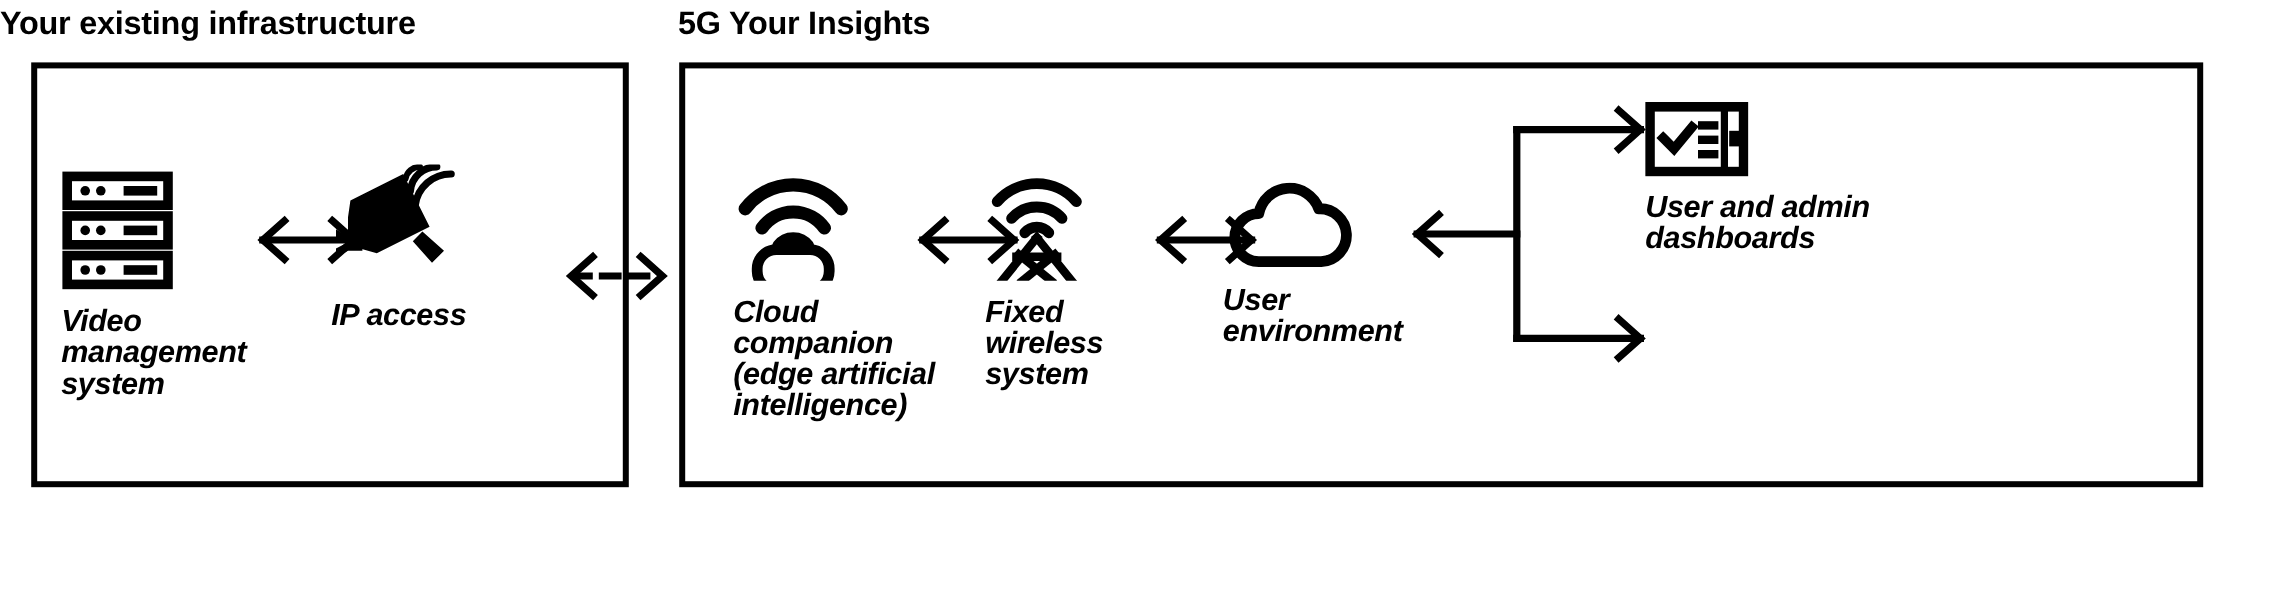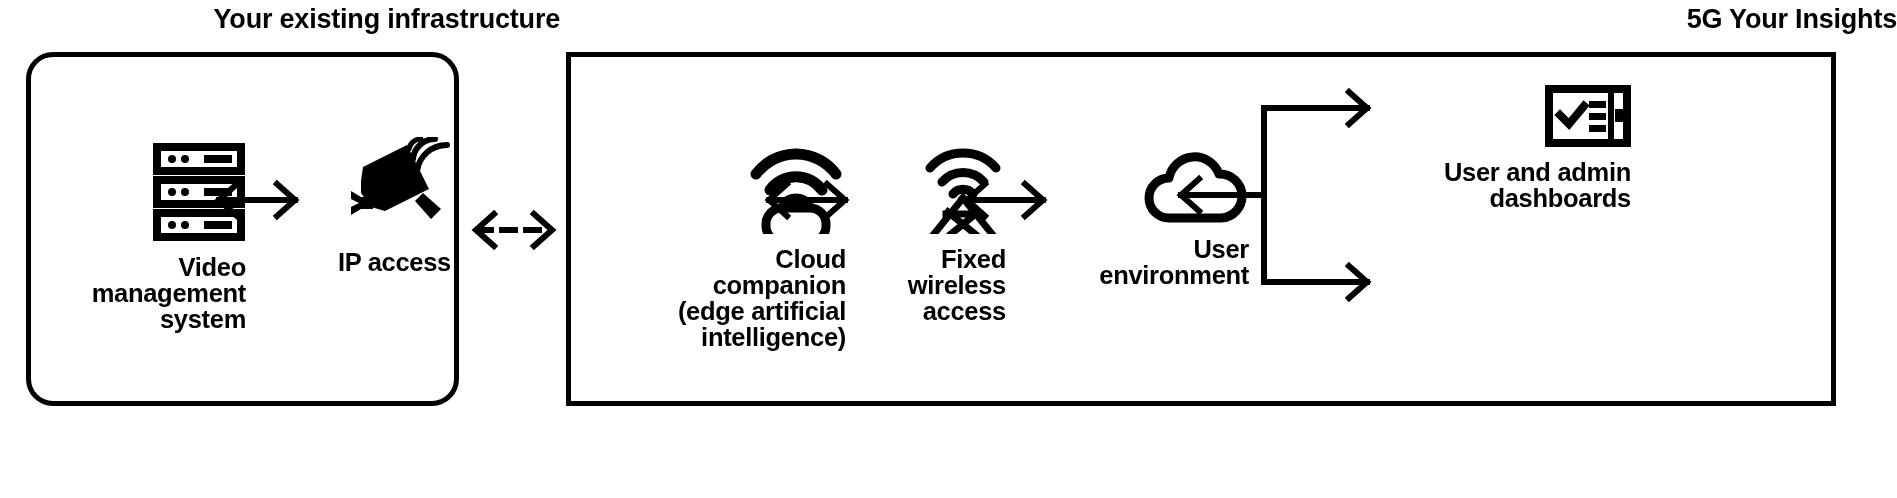--- a/index.html
+++ b/index.html
@@ -1,29 +1,29 @@
 <!DOCTYPE html>
 <html><head>
 <meta charset="utf-8">
 <style>
   html,body{margin:0;padding:0;}
   body{width:1897px;height:498px;background:#ffffff;
        font-family:"Liberation Sans",sans-serif;color:#000;overflow:hidden;}
   .stage{position:relative;width:1897px;height:498px;}
 
   .panel-title{position:absolute;font-weight:bold;font-size:27px;
-               letter-spacing:-0.2px;white-space:nowrap;text-align:right;}
+               letter-spacing:-0.2px;white-space:nowrap;text-align:left;}
   #t-left{left:0;top:4px;width:560px;}
   #t-right{left:565px;top:4px;width:1332px;}
 
   .panel{position:absolute;border:5px solid #000;background:#fff;box-sizing:border-box;}
-  #panel-left{left:26px;top:52px;width:433px;height:354px;border-radius:27px;}
+  #panel-left{left:26px;top:52px;width:498px;height:354px;}
   #panel-right{left:566px;top:52px;width:1270px;height:354px;}
 
-  .node{position:absolute;text-align:right;}
+  .node{position:absolute;text-align:left;font-style:italic;}
   .node .label{font-weight:bold;font-size:25.5px;line-height:1.02;
                letter-spacing:-0.3px;white-space:pre-line;margin-top:8px;}
   .icon{display:block;margin:0 auto;}
 
   .conn{position:absolute;}
   .link-dashed{position:absolute;left:462px;top:205px;width:104px;height:50px;}
 </style>
 </head>
 <body>
 
@@ -147,21 +147,21 @@
             <line x1="43" y1="56" x2="14" y2="92"></line>
             <line x1="43" y1="56" x2="72" y2="92"></line>
             <line x1="26" y1="72" x2="60" y2="72"></line>
             <line x1="28" y1="70" x2="55" y2="92"></line>
             <line x1="58" y1="70" x2="31" y2="92"></line>
           </g>
         </svg>
       </span>
       <div class="label">Fixed
 wireless
-access</div>
+system</div>
     </div>
 
     <div class="conn" style="left:388px;top:120px;">
       <span class="icon">
         <svg width="92" height="46" viewBox="0 0 92 46">
           <g fill="none" stroke="#000" stroke-width="6" stroke-linecap="square">
             <line x1="8" y1="23" x2="84" y2="23"></line>
             <polyline points="26,7 8,23 26,39"></polyline>
             <polyline points="66,7 84,23 66,39"></polyline>
           </g>

